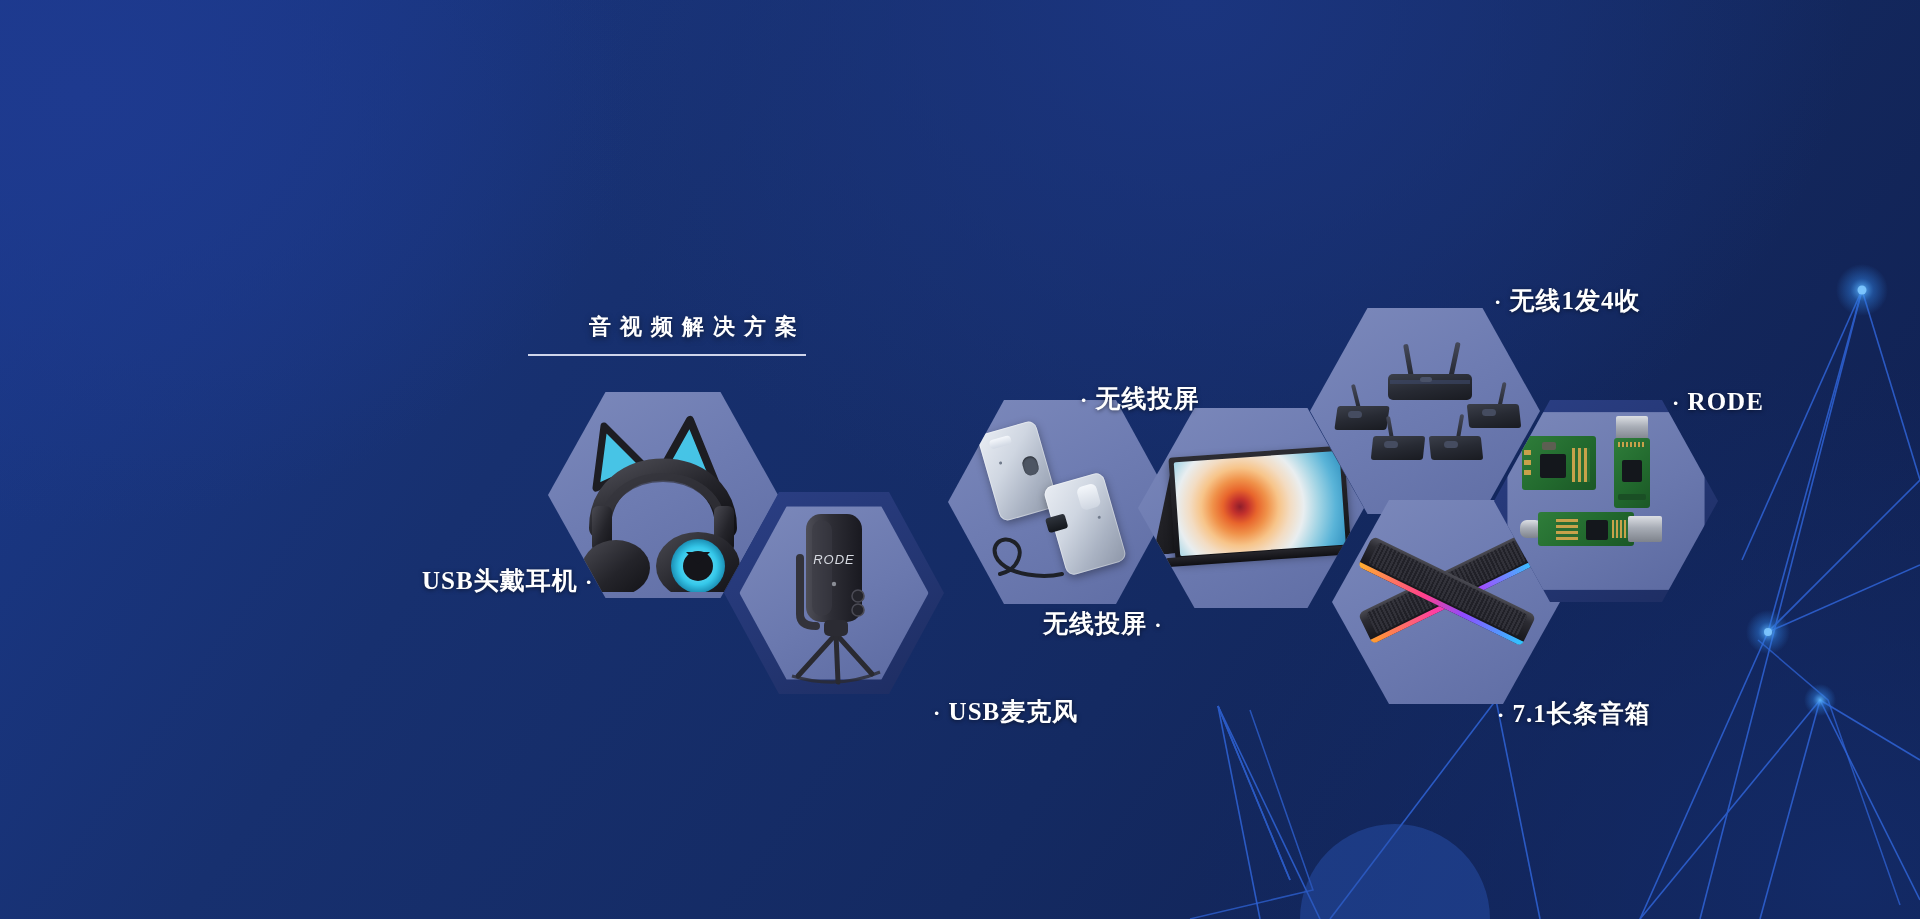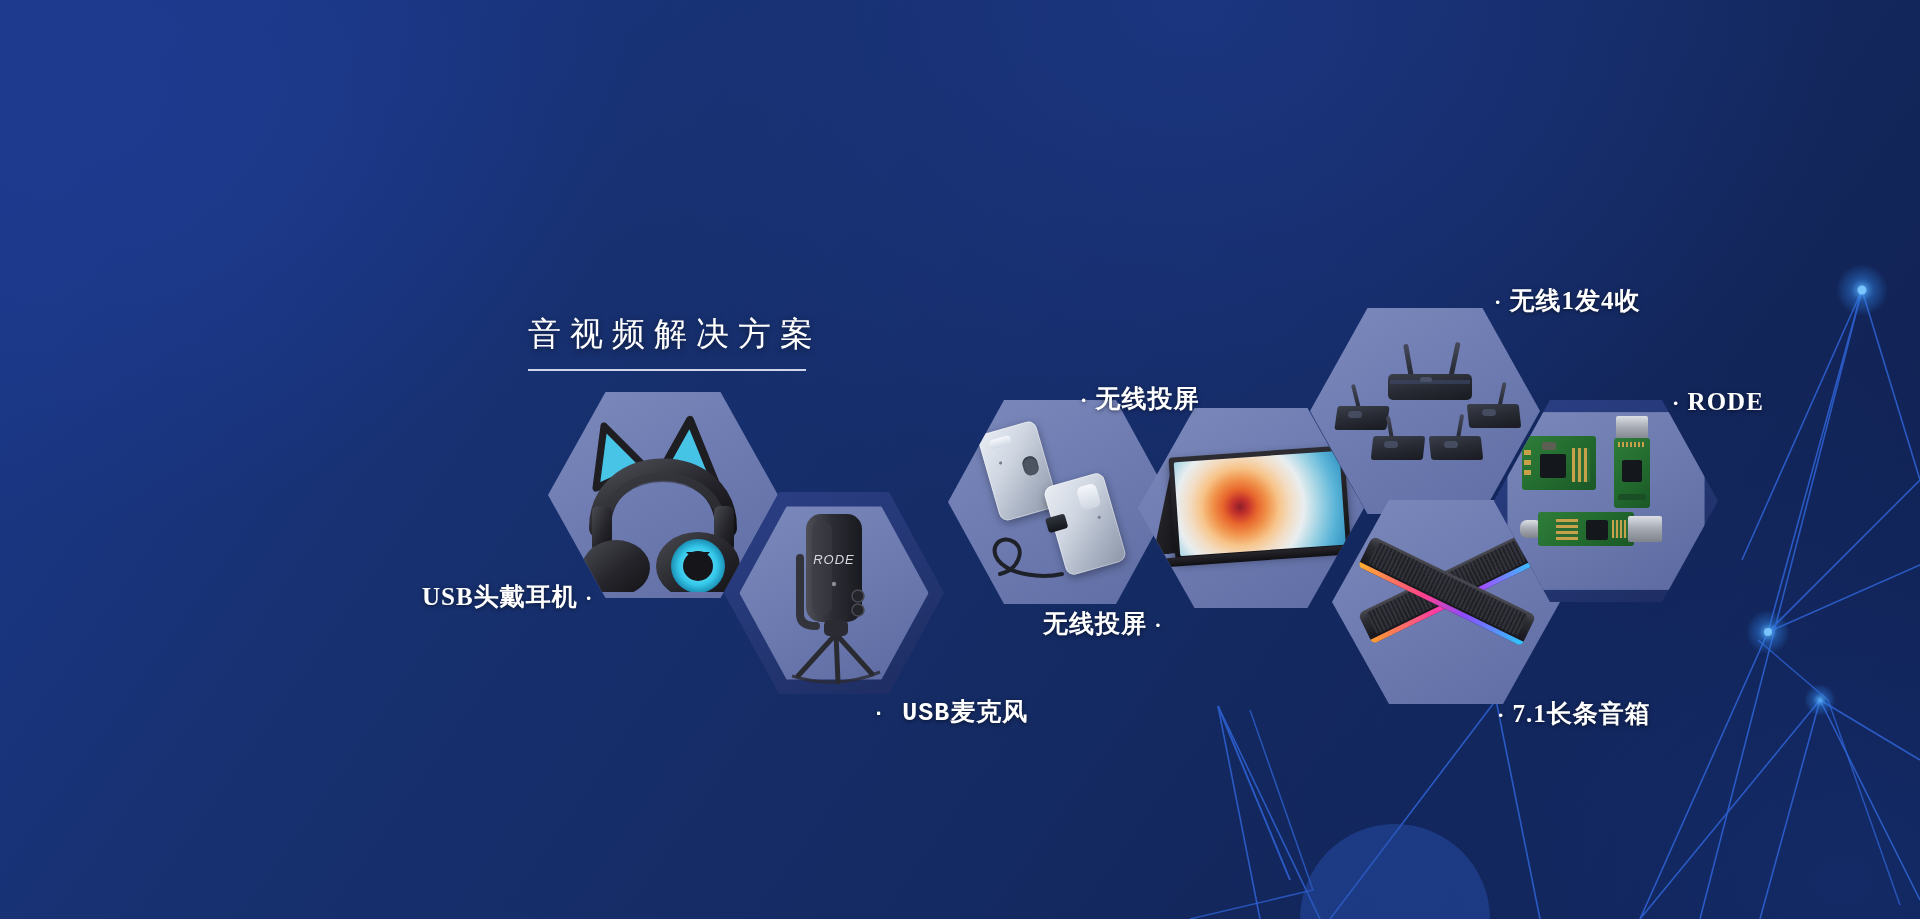--- a/index.html
+++ b/index.html
@@ -24,21 +24,21 @@
   .prod{position:absolute;}
 
   
   .label{position:absolute;color:#ffffff;white-space:nowrap;
     font-family:"Liberation Serif",serif;font-weight:700;font-size:25px;letter-spacing:1px;
     text-shadow:0 1px 4px rgba(0,0,0,.55);}
   .label .dot{font-size:22px;}
 
   
   #title-wrap{position:absolute;left:528px;top:312px;}
-  #title{color:#fff;font-family:"Liberation Serif",serif;font-weight:400;font-size:33px;
+  #title{color:#fff;font-family:"Liberation Serif",serif;font-weight:700;font-size:22px;
     letter-spacing:9px;text-shadow:0 2px 6px rgba(0,0,0,.5);text-align:right;}
   #title-rule{margin-top:12px;width:278px;height:2px;background:#dfe4f5;opacity:.92;}
 
   
   .flower-screen{background:
       radial-gradient(circle at 38% 52%, #8e1d2b 0%, #c4322c 7%, #e8652c 15%, #f0924a 24%,
                       #f7c489 34%, #f3dcc2 44%, #e9eef0 56%, #9fd3e4 70%, #5ab4d8 84%, #2f8fbe 100%);}
 
   
   .pcb{background:linear-gradient(135deg,#2f7d3a 0%,#226a2e 55%,#1b5726 100%);
@@ -307,26 +307,26 @@
           <div class="pad" style="left:18px;top:6px;width:22px;height:22px;
                background:repeating-linear-gradient(0deg,#c8a24a 0 3px,#2a6c33 3px 6px);"></div>
           <div class="pad" style="left:74px;top:8px;width:16px;height:18px;
                background:repeating-linear-gradient(90deg,#c8a24a 0 2px,#2a6c33 2px 4px);"></div>
         </div>
         <div class="metal" style="left:108px;top:4px;width:34px;height:26px;"></div>
       </div>
     </div>
   </div>
 
-  <div class="label" style="left:422px;top:580px;text-align:center;">
+  <div class="label" style="left:422px;top:564px;text-align:center;">
     <span>USB头戴耳机</span>
     <span class="dot">·</span>
   </div>
 
-  <div class="label" style="left:872px;top:695px;font-family:Liberation Mono, monospace;">
+  <div class="label" style="left:933px;top:695px;">
     <span class="dot">·</span>
     <span>USB麦克风</span>
   </div>
 
   <div class="label" style="left:1080px;top:382px;">
     <span class="dot">·</span>
     <span>无线投屏</span>
   </div>
 
   <div class="label" style="left:1043px;top:607px;">

